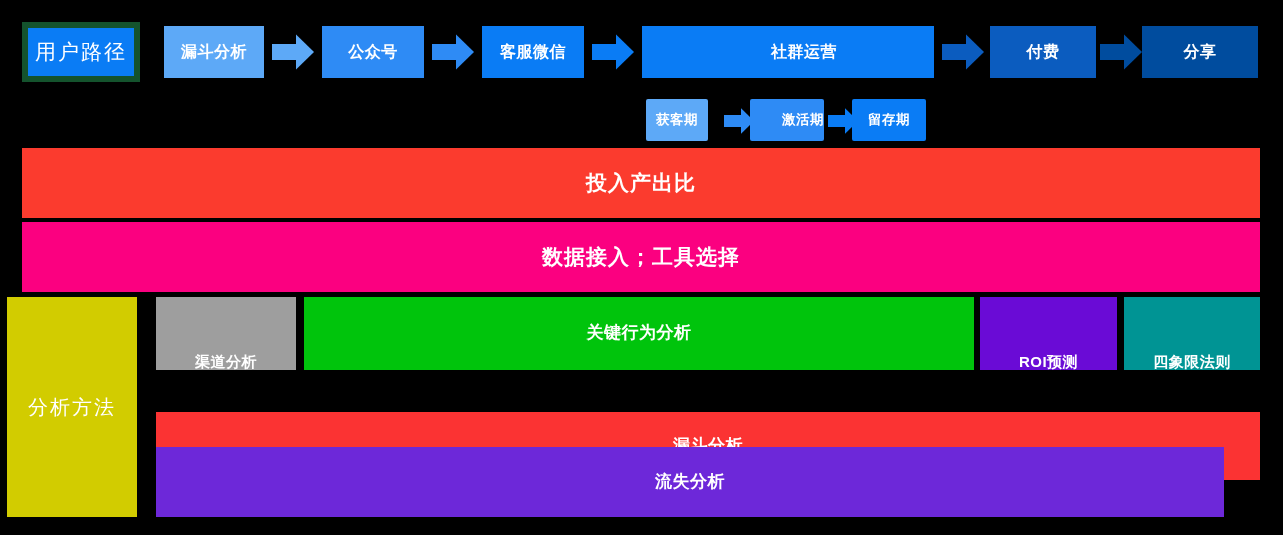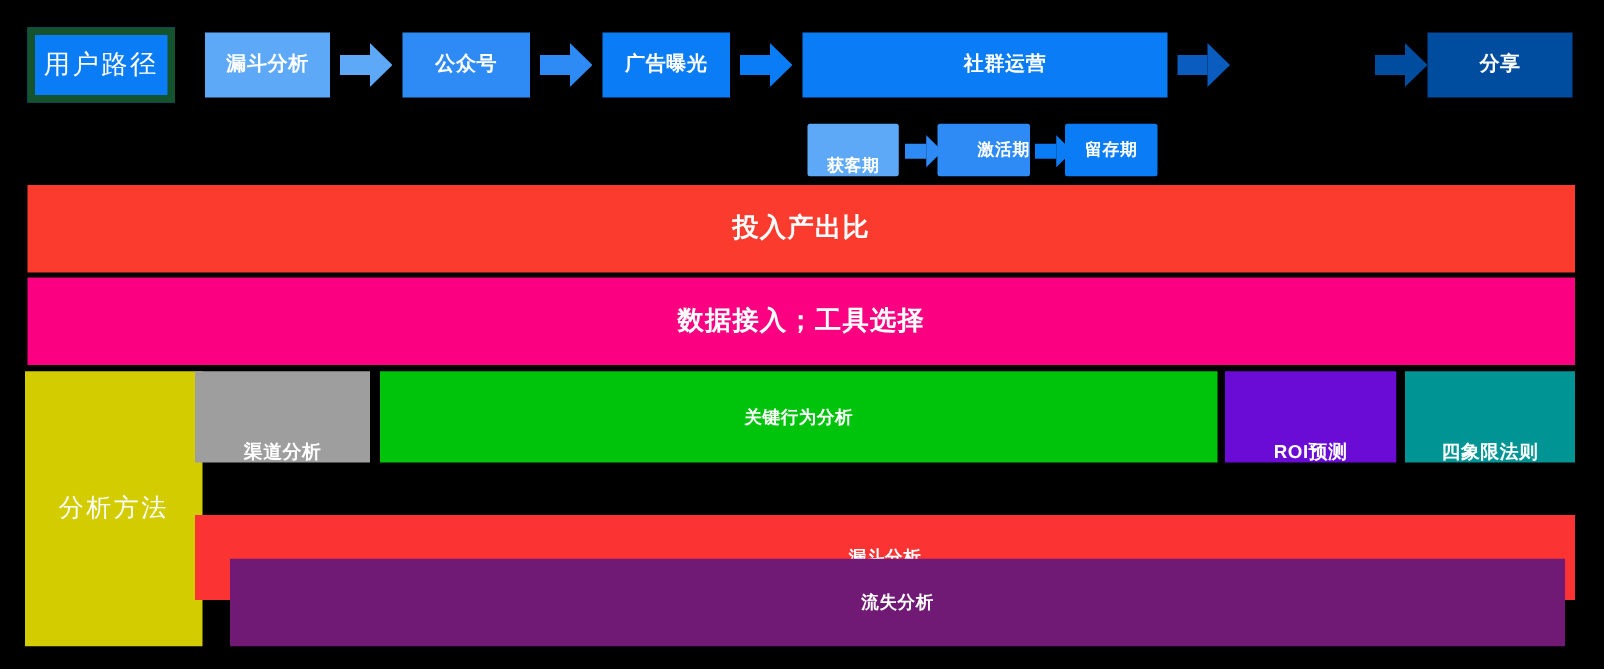--- a/index.html
+++ b/index.html
@@ -49,21 +49,21 @@
   }
   .banner {
     font-size: 21px;
     letter-spacing: 1px;
   }
   .method {
     font-size: 15px;
     align-items: flex-end;
   }
   .method-wide {
-    font-size: 14px;
+    font-size: 17px;
   }
   .side-label {
     font-weight: normal;
     font-size: 20px;
     letter-spacing: 2px;
   }
   
   .arrow {
     position: absolute;
   }
@@ -106,48 +106,51 @@
   <div class="box stage" style="left:322px; top:26px; width:102px; height:52px; background:#2E8BF5;">
     <span>公众号</span>
   </div>
 
   <div class="arrow" style="left:432px; top:34px; width:42px; height:36px; color:#2E8BF5;">
     <span class="shaft"></span>
     <span class="head"></span>
   </div>
 
   <div class="box stage" style="left:482px; top:26px; width:102px; height:52px; background:#0A7CF5;">
-    <span>广告曝光</span>
+    <span>客服微信</span>
   </div>
 
   <div class="arrow" style="left:592px; top:34px; width:42px; height:36px; color:#0A7CF5;">
     <span class="shaft"></span>
     <span class="head"></span>
   </div>
 
   <div class="box stage" style="left:642px; top:26px; width:292px; height:52px; background:#0A7CF5;padding-left:32px;">
     <span>社群运营</span>
   </div>
 
   <div class="arrow" style="left:942px; top:34px; width:42px; height:36px; color:#0B5CBF;">
     <span class="shaft"></span>
     <span class="head"></span>
   </div>
 
+  <div class="box stage" style="left:990px; top:26px; width:106px; height:52px; background:#0B5CBF;">
+    <span>付费</span>
+  </div>
 
   <div class="arrow" style="left:1100px; top:34px; width:42px; height:36px; color:#004C9E;">
     <span class="shaft"></span>
     <span class="head"></span>
   </div>
 
   <div class="box stage" style="left:1142px; top:26px; width:116px; height:52px; background:#004C9E;font-family:Liberation Serif, serif;">
     <span>分享</span>
   </div>
 
-  <div class="box substage" style="left:646px; top:99px; width:73px; height:42px; background:#5DA9F7;align-items:flex-end;">
+  <div class="box substage" style="left:646px; top:99px; width:62px; height:42px; background:#5DA9F7;">
     <span>获客期</span>
   </div>
 
   <div class="arrow" style="left:724px; top:108px; width:30px; height:26px; color:#2E8BF5;">
     <span class="shaft"></span>
     <span class="head"></span>
   </div>
 
   <div class="box substage" style="left:750px; top:99px; width:74px; height:42px; background:#2E8BF5;justify-content:flex-end;">
     <span>激活期</span>
@@ -163,21 +166,21 @@
   </div>
 
   <div class="box banner" style="left:22px; top:148px; width:1238px; height:70px; background:#FB3B2E;">
     <span>投入产出比</span>
   </div>
 
   <div class="box banner" style="left:22px; top:222px; width:1238px; height:70px; background:#FB0080;">
     <span>数据接入；工具选择</span>
   </div>
 
-  <div class="box side-label" style="left:20px; top:297px; width:142px; height:220px; background:#D2CC00;">
+  <div class="box side-label" style="left:7px; top:297px; width:130px; height:220px; background:#D2CC00;">
     <span>分析方法</span>
   </div>
 
   <div class="box method" style="left:156px; top:297px; width:140px; height:73px; background:#9E9E9E;">
     <span>渠道分析</span>
   </div>
 
   <div class="box method-wide" style="left:304px; top:297px; width:670px; height:73px; background:#00C40C;">
     <span>关键行为分析</span>
   </div>
@@ -187,17 +190,17 @@
   </div>
 
   <div class="box method" style="left:1124px; top:297px; width:136px; height:73px; background:#009494;">
     <span>四象限法则</span>
   </div>
 
   <div class="box method-wide" style="left:156px; top:374px; width:1104px; height:68px; background:#FB3333;margin-top:38px;">
     <span>漏斗分析</span>
   </div>
 
-  <div class="box method-wide" style="left:156px; top:447px; width:1068px; height:70px; background:#701a75;margin-left:28px;">
+  <div class="box method-wide" style="left:156px; top:447px; width:1068px; height:70px; background:#6d28d9;">
     <span>流失分析</span>
   </div>
 
 </div>
 
 </body></html>

